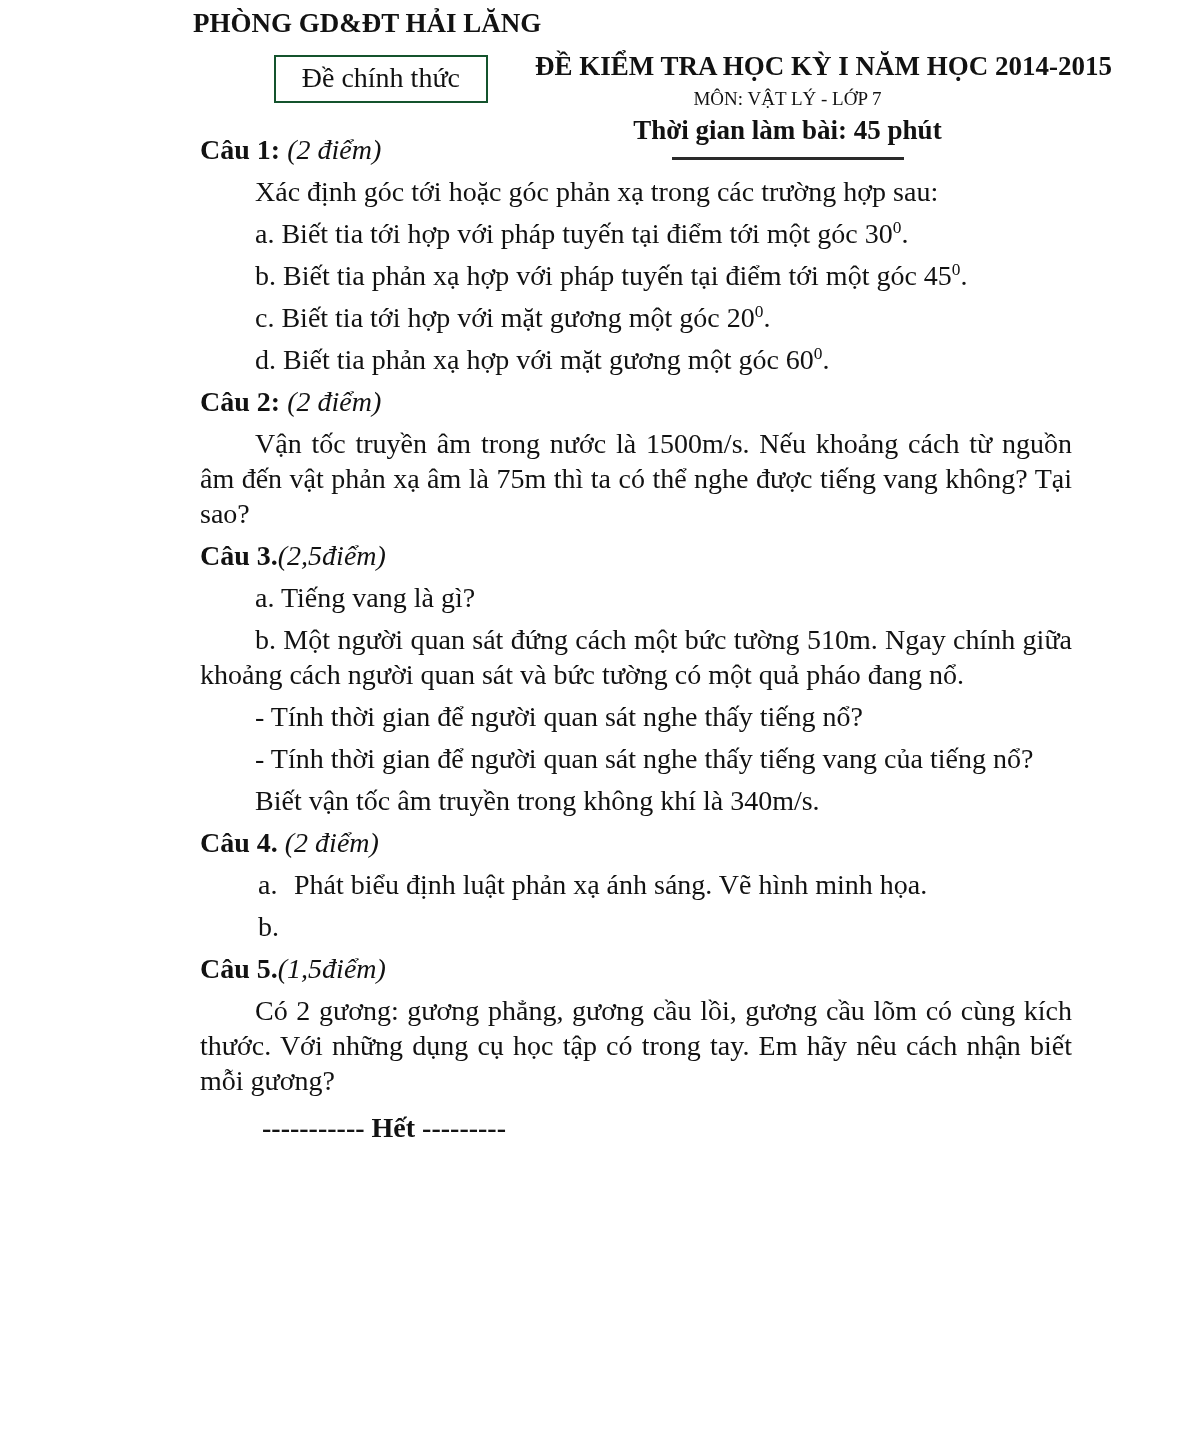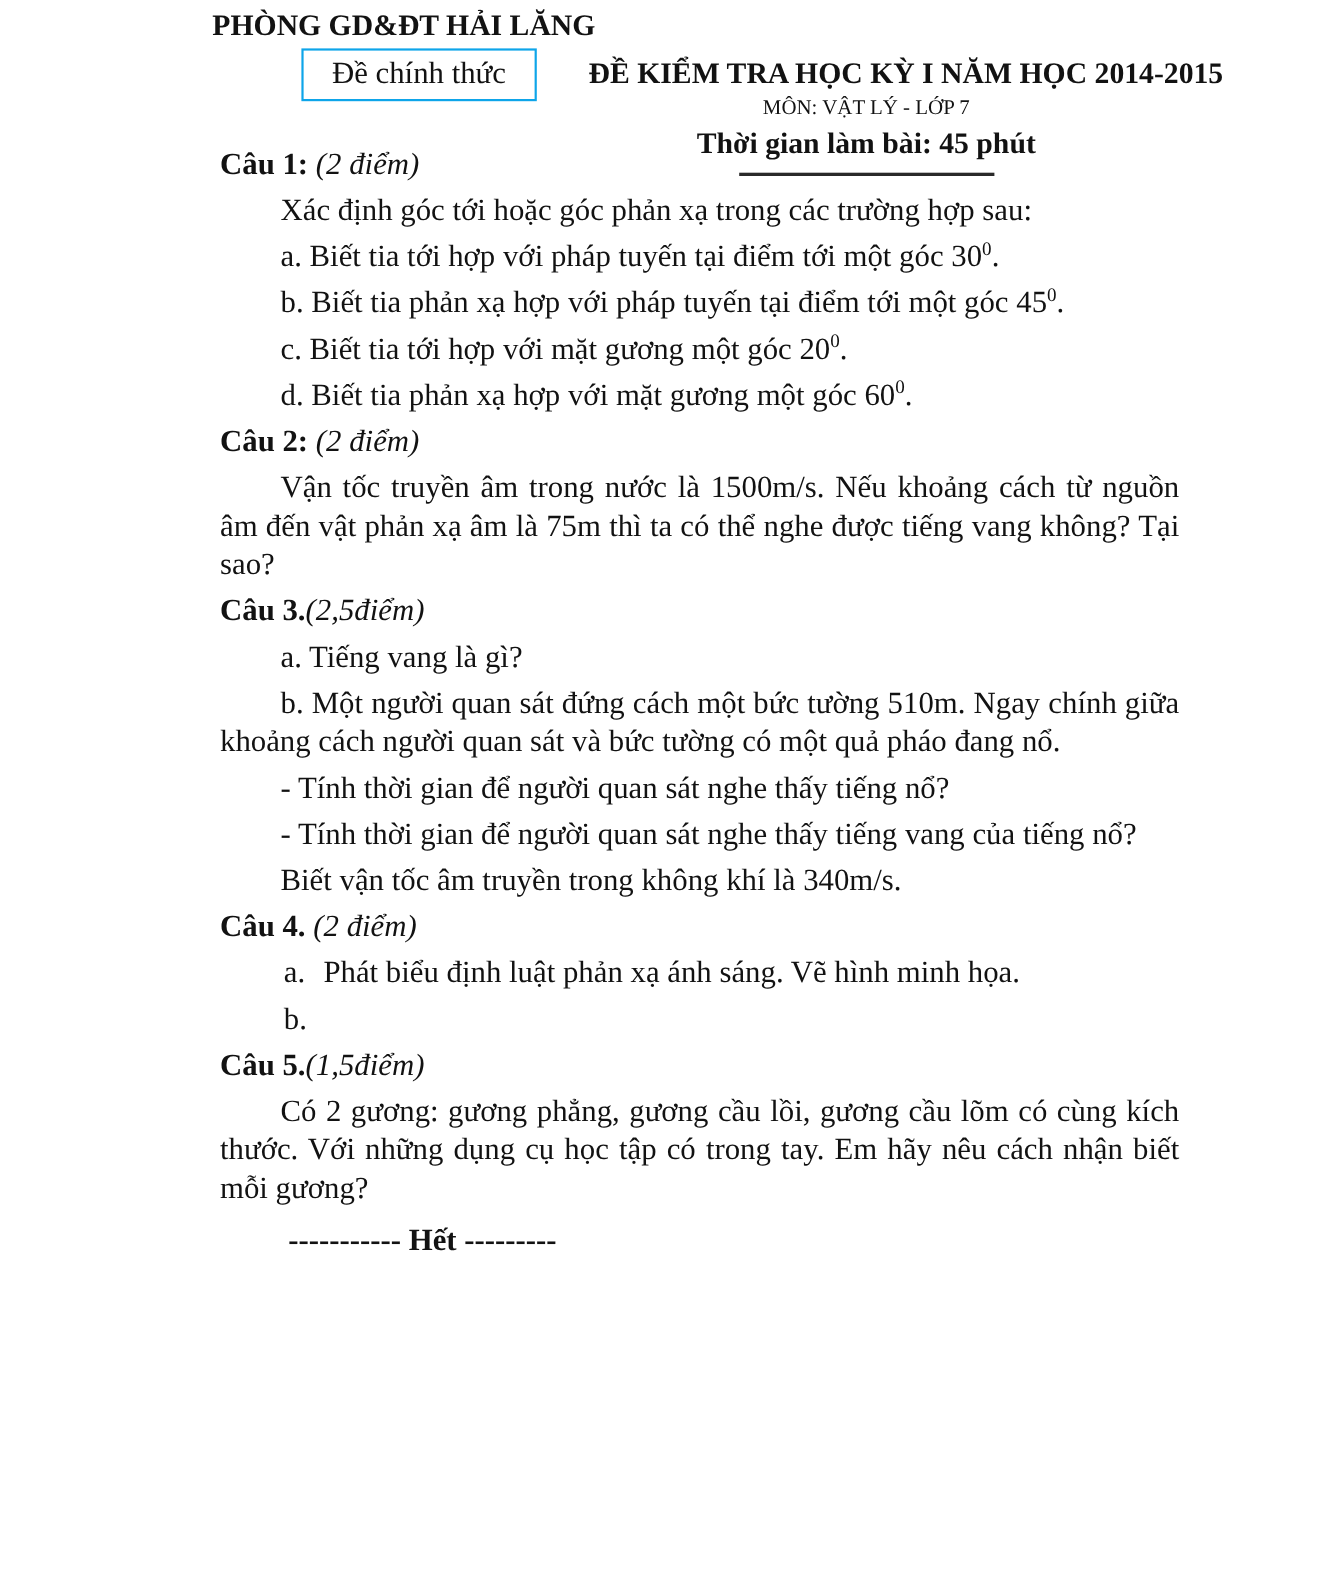--- a/index.html
+++ b/index.html
@@ -13,22 +13,22 @@
   }
   .page { position:absolute; inset:0; background:#ffffff; }
 
   
   .header-left {
     position:absolute; left:193px; top:8px;
     width:295px; text-align:right;
   }
   .dept { font-weight:bold; font-size:27px; line-height:30px; white-space:nowrap; }
   .official-box {
-    display:inline-block; margin-top:6px;
-    border:2px solid #0ea5e9;
+    display:inline-block; margin-top:17px;
+    border:2px solid #14532d;
     padding:5px 26px 7px 26px;
     font-size:28px; line-height:32px;
     background:#ffffff;
   }
   .header-right {
     position:absolute; left:535px; top:8px;
     width:505px; text-align:center;margin-top:43px;
   }
   .exam-title { font-weight:bold; font-size:27px; line-height:31px; white-space:nowrap; }
   .exam-subject { font-weight:normal; font-size:19px; line-height:31px; margin-top:1px; }

